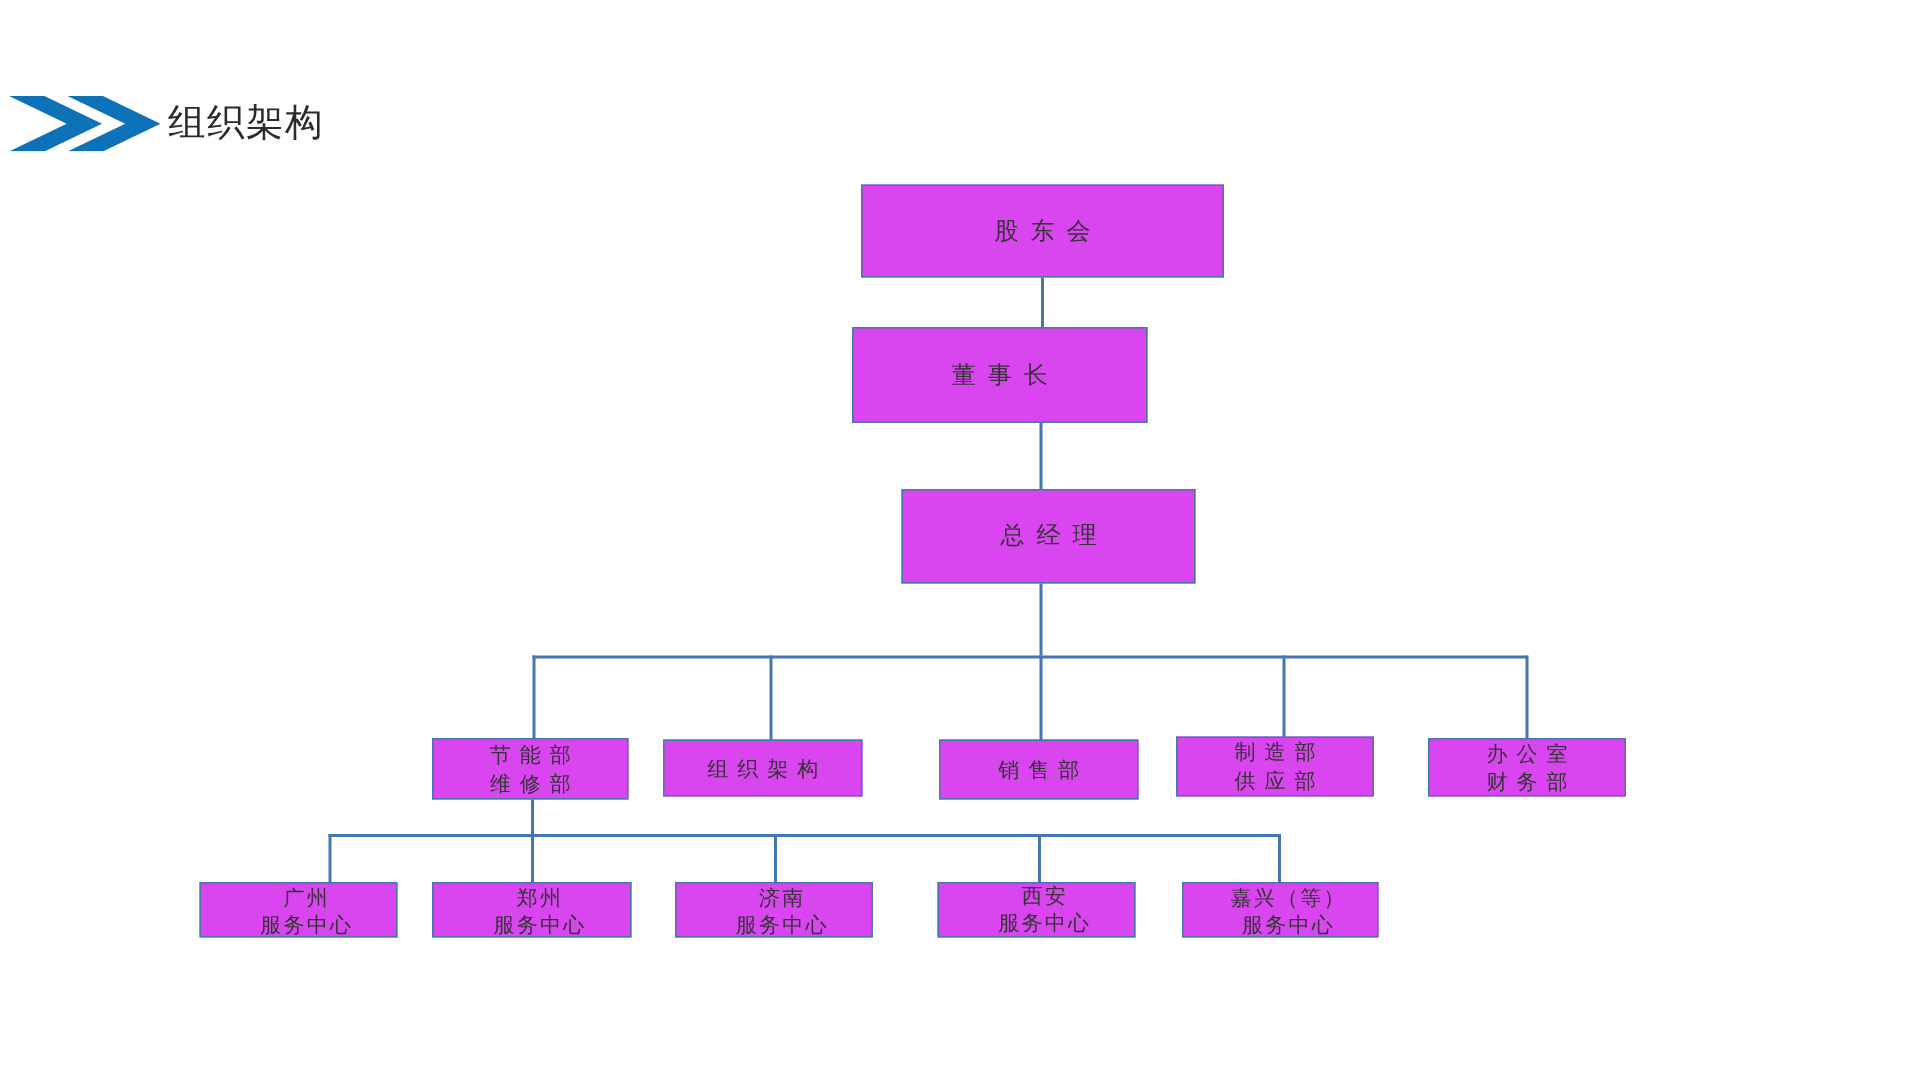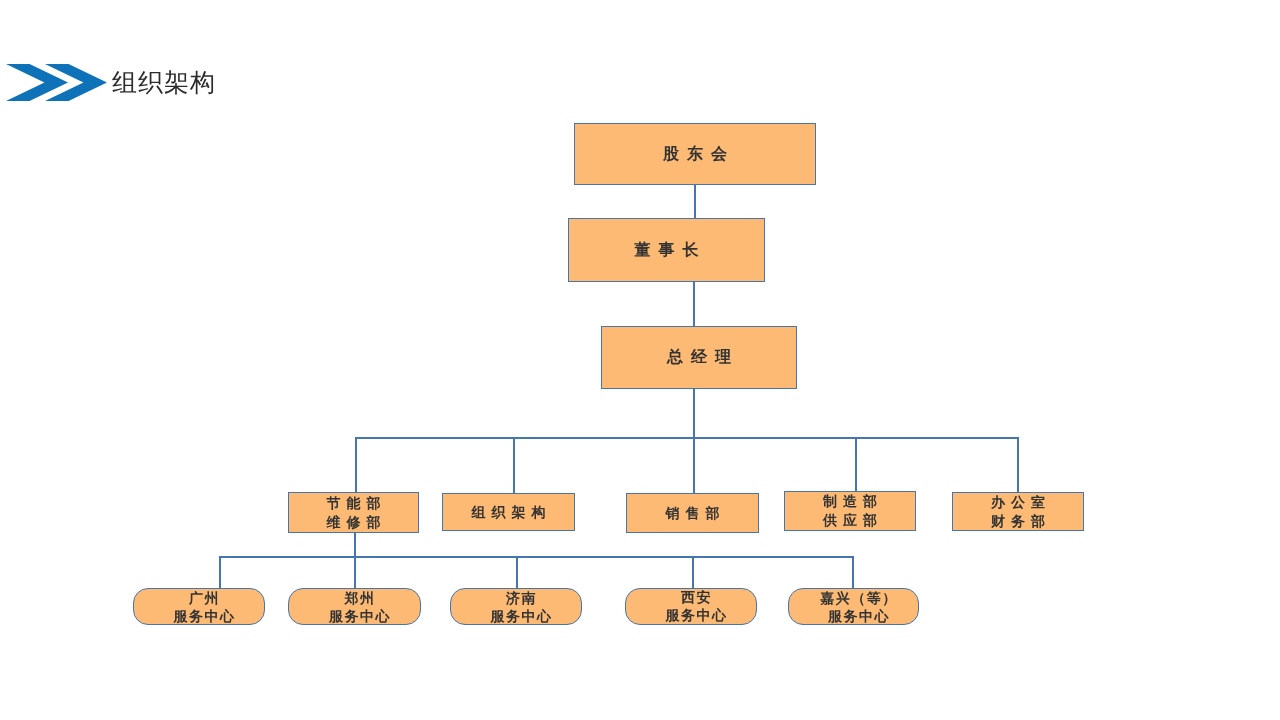--- a/index.html
+++ b/index.html
@@ -51,48 +51,46 @@
   .hline, .vline {
     position: absolute;
     background: var(--line-blue);
   }
   .hline { height: 1.5px; }
   .vline { width: 1.5px; }
 
   
   .node {
     position: absolute;
-    background: #fdba74;
+    background: #d946ef;
     border: 1.5px solid var(--line-blue);
     color: var(--node-text);
     display: flex;
     flex-direction: column;
     align-items: center;
     justify-content: center;
     text-align: center;
     white-space: nowrap;
-    font-weight: bold;
   }
   .node-lg {
     font-size: 16px;
     letter-spacing: 8px;
     padding-left: 8px; 
   }
   .node-dept {
     font-size: 14px;
     letter-spacing: 6px;
     padding-left: 6px;
     line-height: 19px;
   }
   .node-svc {
     font-size: 14px;
     letter-spacing: 1.5px;
     padding-left: 11px;
     line-height: 18px;
-    border-radius: 15px;
   }
   .node .line { display: block; }
   .node .line:empty { display: none; }
 </style>
 </head>
 <body>
 
 <div class="slide">
 
   <span class="chevron chevron-1"></span>

